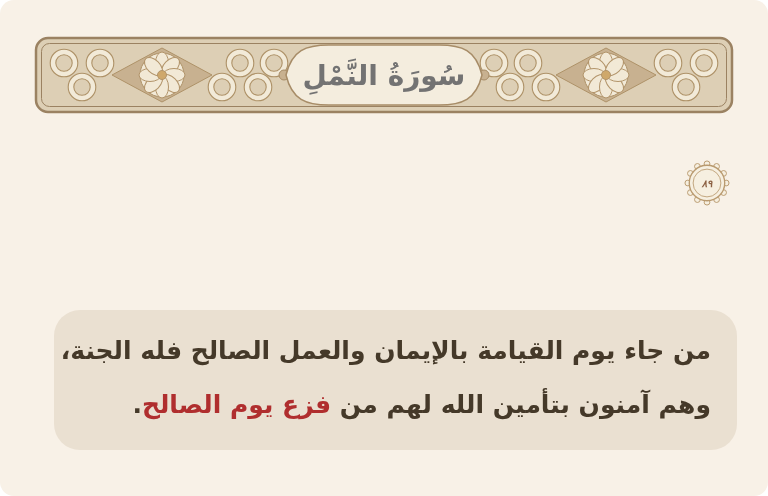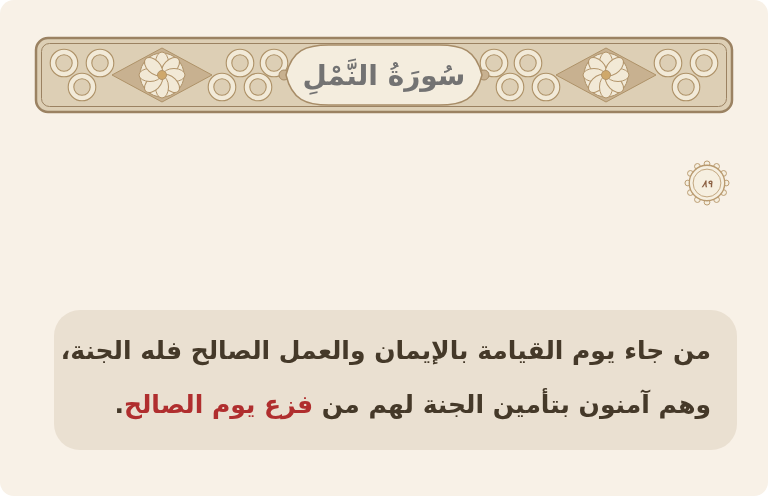--- a/index.html
+++ b/index.html
@@ -140,16 +140,16 @@
         <circle class="med-main" r="18.5"></circle>
         <circle class="med-inner" r="14.5"></circle>
       </svg>
       <span class="ayah-num">٨٩</span>
     </span>
   </div>
 
 
   <div class="tafsir-box">
     <div class="tafsir-line">من جاء يوم القيامة بالإيمان والعمل الصالح فله الجنة،</div>
-    <div class="tafsir-line"><span>وهم آمنون بتأمين الجنة لهم من </span><span class="tafsir-highlight">فزع يوم الصالح</span><span>.</span></div>
+    <div class="tafsir-line"><span>وهم آمنون بتأمين الله لهم من </span><span class="tafsir-highlight">فزع يوم الصالح</span><span>.</span></div>
   </div>
 
 </div>
 
 </body></html>

